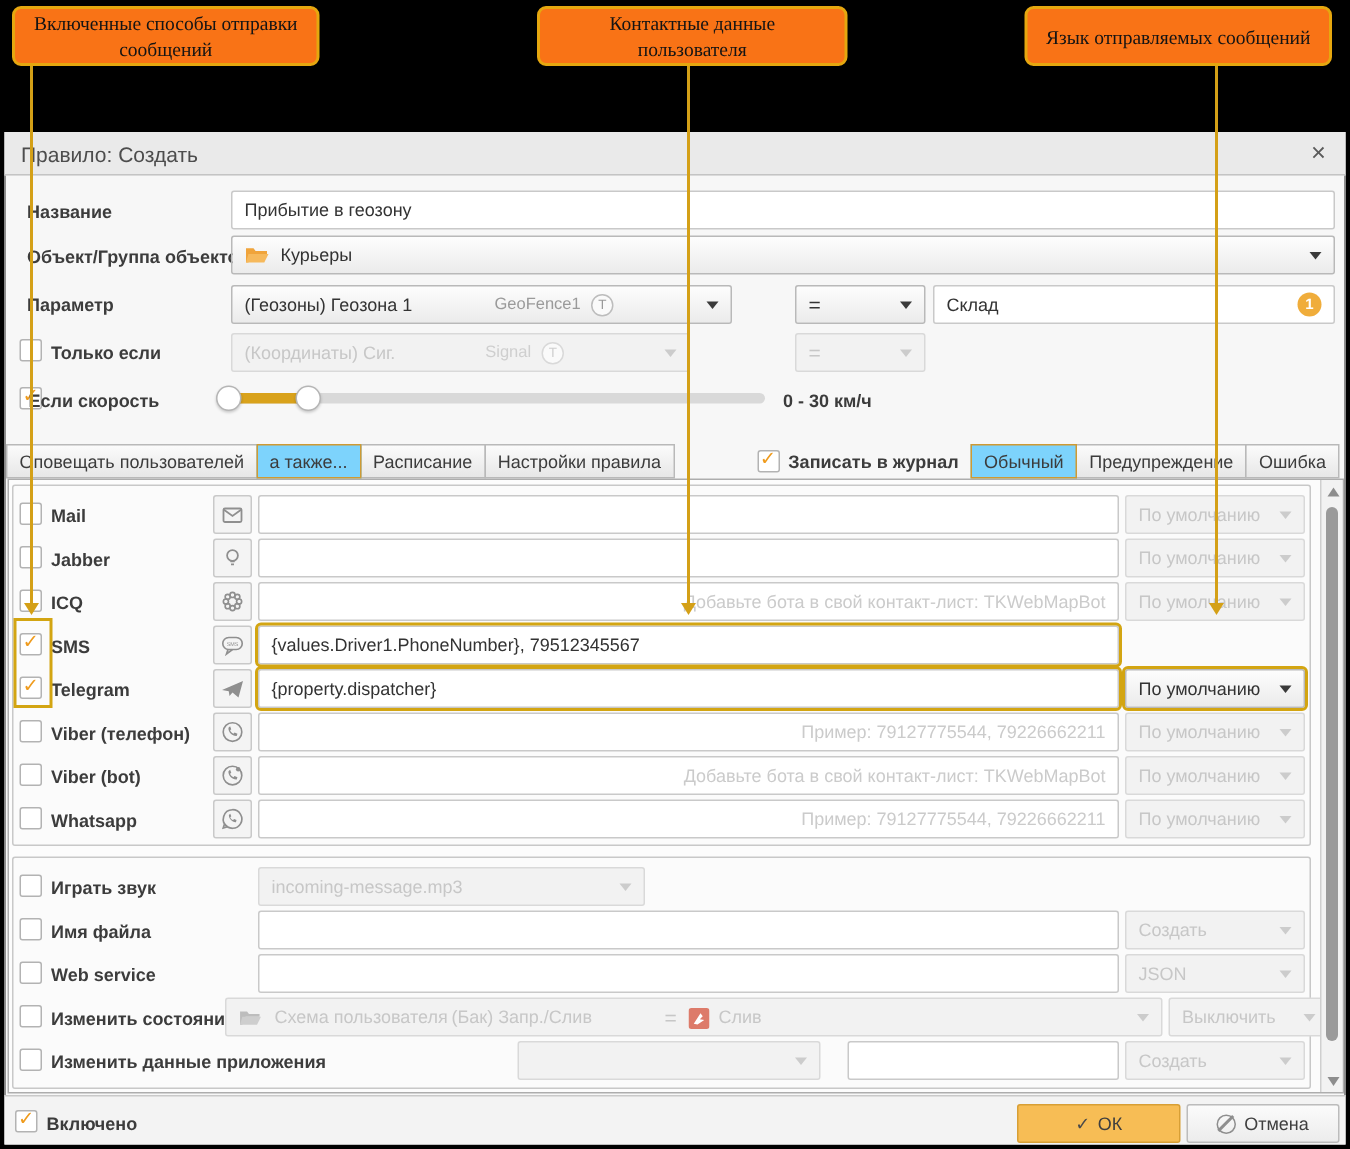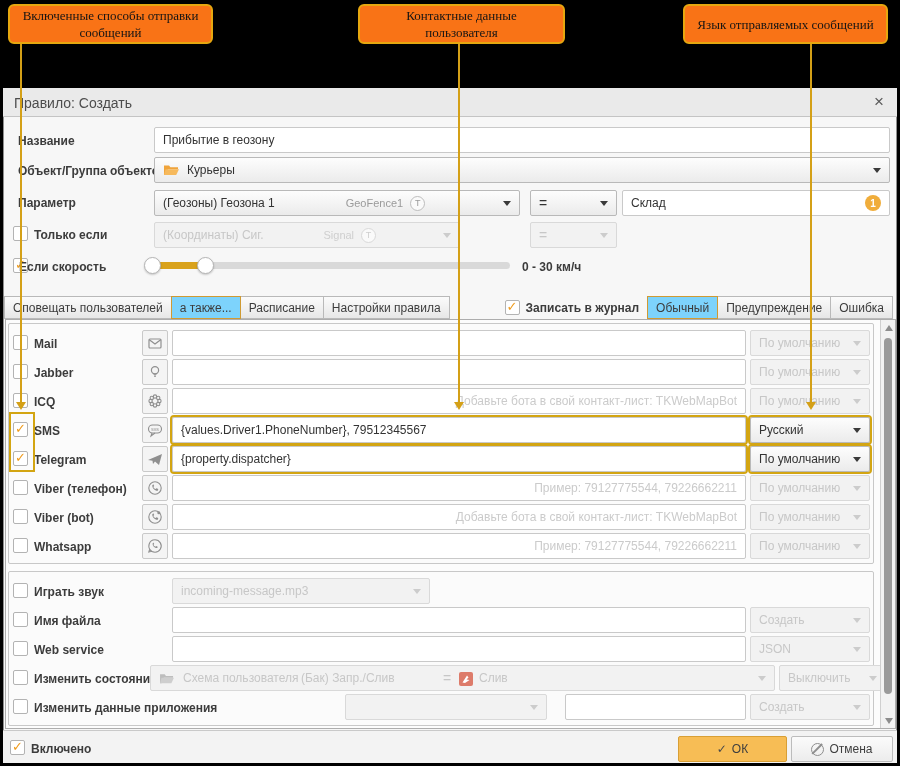--- a/index.html
+++ b/index.html
@@ -119,21 +119,21 @@
       <svg width="17" height="14" viewBox="0 0 17 14">
           <path d="M1 2.5h5l1.4 1.8H15v2H5L2.6 12H1z" fill="#f0a43b"></path>
           <path d="M2.6 6.3H16L13.2 12H1z" fill="#f6b95c"></path>
         </svg>
     </span>
     <span>Курьеры</span>
     <span class="tri"></span>
   </div>
 
   <div class="lbl" style="left:18px;top:196px">Параметр</div>
-  <div class="sel" style="left:154px;top:190px;width:366px">
+  <div class="sel" style="left:154px;top:190px;width:334px">
     <span>(Геозоны) Геозона 1</span>
     <span class="code">GeoFence1</span>
     <span class="tc">T</span>
     <span class="tri"></span>
   </div>
   <div class="sel" style="left:530px;top:190px;width:87px">
     <span style="font-size:14px">=</span>
     <span class="tri"></span>
   </div>
   <div class="field" style="left:622px;top:190px;width:268px">
@@ -244,24 +244,20 @@
   <span class="icobox" style="left:142px;top:417px">
     <svg width="16" height="16" viewBox="0 0 16 16">
         <rect x="1.5" y="3" width="13" height="8" rx="4" fill="none" stroke="#8f8f8f" stroke-width="1.1"></rect>
         <path d="M5 11 4 14l4-3" fill="none" stroke="#8f8f8f" stroke-width="1.1"></path>
         <text x="8" y="8.8" font-size="3.6" text-anchor="middle" fill="#8f8f8f" font-family="Liberation Sans,sans-serif">SMS</text>
       </svg>
   </span>
   <div class="field hl" style="left:172px;top:417px;width:574px">
     <span class="val">{values.Driver1.PhoneNumber}, 79512345567</span>
     <span class="ph"></span>
-  </div>
-  <div class="sel hl" style="left:750px;top:417px;width:120px">
-    <span>Русский</span>
-      <span class="tri"></span>
   </div>
 
   <span class="cb on" style="left:13px;top:451px"></span>
   <div class="lbl" style="left:34px;top:453px">Telegram</div>
   <span class="icobox" style="left:142px;top:446px">
     <svg width="16" height="16" viewBox="0 0 16 16">
         <path d="M1 9 15 3l-3 11-4-3.4L6 13l-.5-3.2z" fill="#8f8f8f"></path>
       </svg>
   </span>
   <div class="field hl" style="left:172px;top:446px;width:574px">

